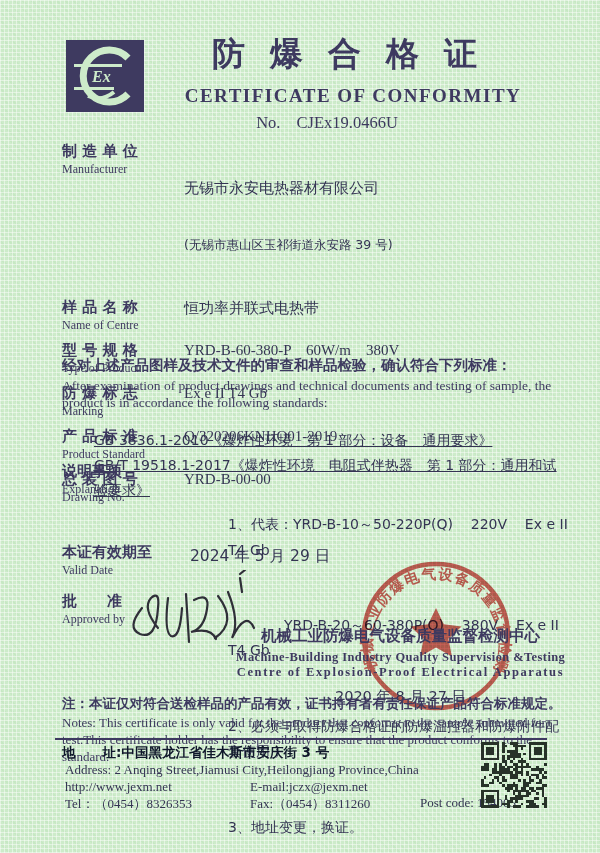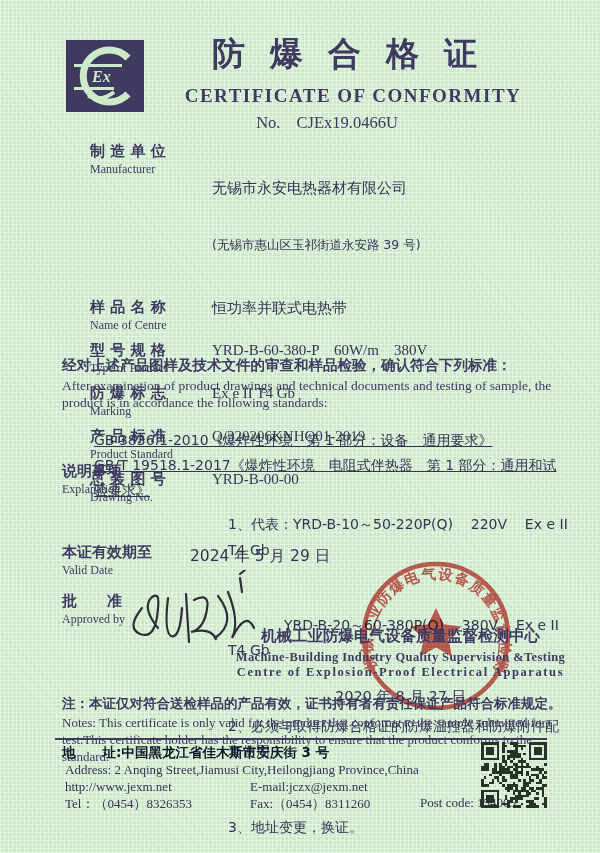--- a/index.html
+++ b/index.html
@@ -18,21 +18,21 @@
   
   .logo{position:absolute;left:58px;top:40px;width:78px;height:72px;padding-left:8px;}
   .title-block{position:absolute;left:138px;top:32px;width:430px;text-align:center;}
   .title{font-size:33px;font-weight:600;letter-spacing:25px;padding-left:8px;white-space:nowrap;}
   .subtitle{margin-top:8px;font-size:19px;letter-spacing:1.5px;font-weight:600;}
   .cert-no{margin-top:6px;font-size:16.5px;transform:translateX(-26px);}
   .cert-no .no-label{margin-right:16px;}
 
   
   .fields{position:absolute;left:62px;top:142px;width:505px;}
-  .field-row{display:flex;margin-bottom:8px;padding-left:28px;}
+  .field-row{display:flex;margin-bottom:8px;}
   .field-label{width:122px;flex:0 0 122px;}
   .zh-label{font-size:15px;font-weight:700;white-space:nowrap;}
   .en-label{font-size:12px;margin-top:1px;}
   .field-value{font-size:15px;padding-top:1px;color:#343453;white-space:pre-wrap;}
   .field-value .sub{font-size:12.5px;margin-top:3px;}
 
   
   .statement{position:absolute;left:62px;top:356px;width:508px;}
   .statement .zh{font-size:14.5px;font-weight:700;}
   .statement .en{font-size:13.5px;line-height:1.28;margin-top:2px;}

